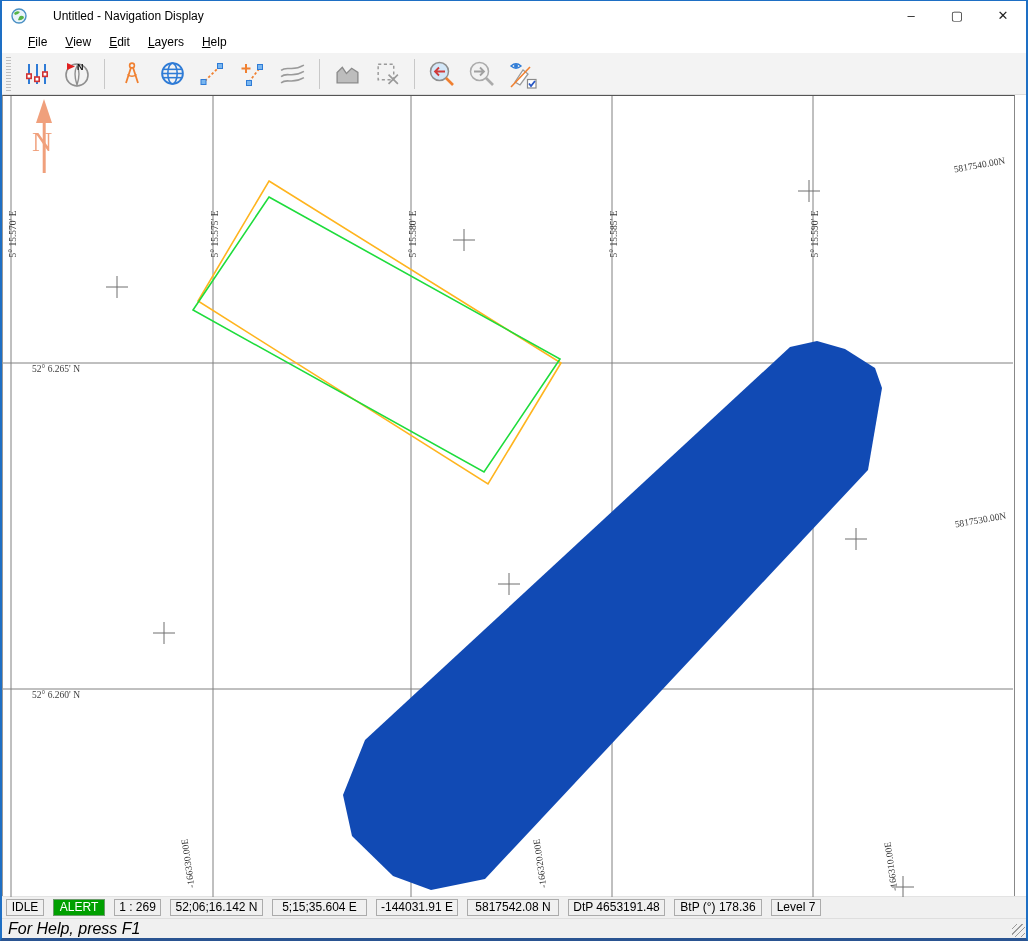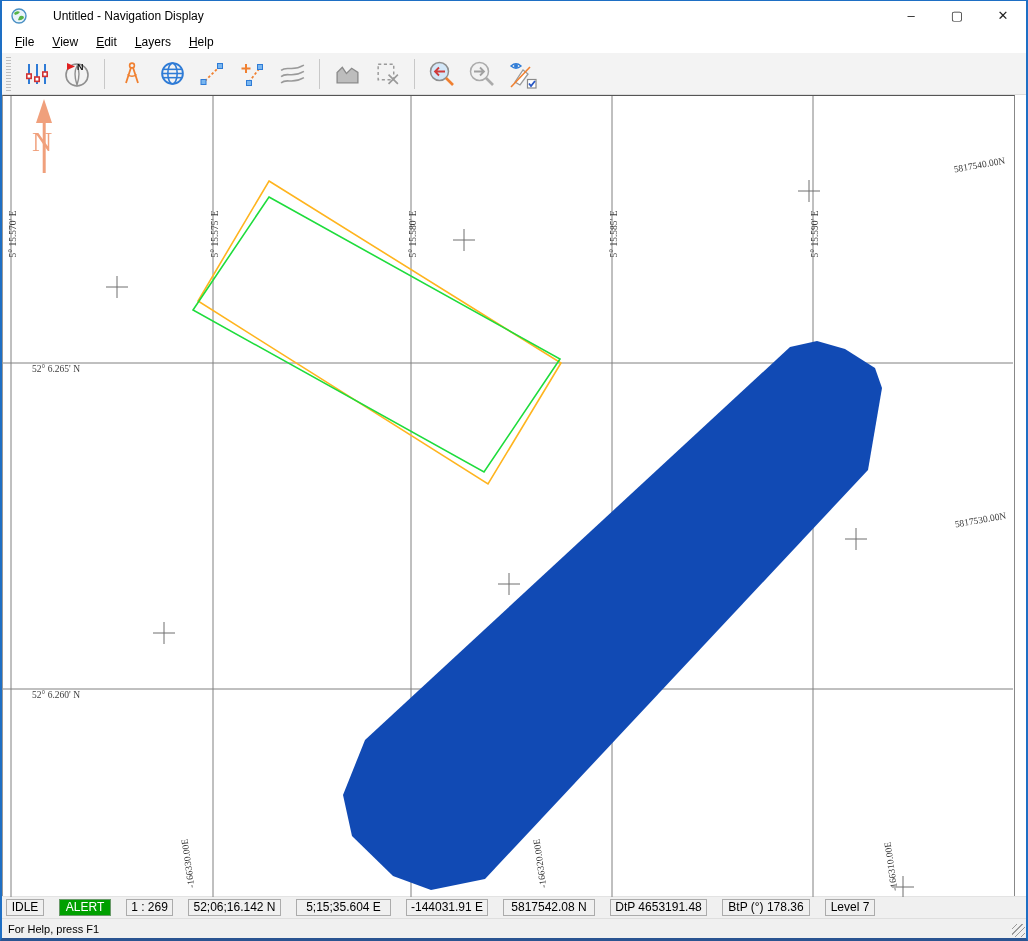--- a/index.html
+++ b/index.html
@@ -10,45 +10,45 @@
     font-family:"Liberation Sans",sans-serif;color:#000;overflow:hidden;
   }
   
   #titlebar{height:29px;display:flex;align-items:center;background:#fff;gap:20px;}
   #title-icon{width:16px;height:16px;margin:0 6px 0 9px;flex:0 0 auto;}
   #title-text{font-size:12px;}
   #caption-buttons{margin-left:auto;display:flex;height:100%;}
   .cap-btn{width:46px;height:100%;display:flex;align-items:center;justify-content:center;
     font-size:13px;color:#222;cursor:default;}
   
-  #menubar{height:23px;display:flex;align-items:center;background:#fff;padding-left:4px;font-size:12px;}
+  #menubar{height:23px;display:flex;align-items:center;background:#fff;padding-left:17px;font-size:12px;}
   .menu-item{display:inline-block;padding:3px 9px;}
   .menu-item::first-letter{text-decoration:underline;}
   
   #toolbar{height:42px;background:#f3f3f3;display:flex;align-items:center;padding-left:2px;
     border-bottom:1px solid #dcdcdc;}
   #toolbar-grip{width:5px;height:34px;margin:0 6px 0 2px;
     background:repeating-linear-gradient(to bottom,#bfbfbf 0 1px,#f3f3f3 1px 3px);}
   .tb-btn{width:36px;height:36px;display:flex;align-items:center;justify-content:center;
     background:transparent;border:1px solid transparent;padding:0;margin:0 2px;}
   .tb-sep{width:1px;height:30px;background:#c8c8c8;margin:0 7px;}
   
   #map{position:relative;height:801px;background:#fff;margin-right:11px;
     border-top:1px solid #555;border-left:1px solid #999;border-right:1px solid #888;}
   #map svg{display:block;}
   #map text{font-family:"Liberation Serif","DejaVu Serif",serif;}
   
   #statusbar{height:22px;background:#f0f0f0;display:flex;align-items:center;
     padding:0 4px;border-top:1px solid #e3e3e3;}
   .status-cell{height:17px;line-height:15px;font-size:12px;text-align:center;
-    border:1px solid #ababab;background:#f0f0f0;padding:0 4px;margin-right:15px;white-space:nowrap;}
+    border:1px solid #ababab;background:#f0f0f0;padding:0 4px;margin-right:9px;white-space:nowrap;}
   .status-alert{background:#00a000;color:#fff;border-color:#6a9a6a;}
   
-  #helpbar{height:20px;background:#f0f0f0;font-size:11px;display:flex;align-items:center;
-    padding-left:6px;position:relative;border-top:1px solid #dedede;}
+  #helpbar{height:20px;background:#f0f0f0;font-size:16px;display:flex;align-items:center;
+    padding-left:6px;position:relative;border-top:1px solid #dedede;font-style:italic;}
   #resize-grip{position:absolute;right:1px;bottom:1px;width:13px;height:13px;
     background:repeating-linear-gradient(135deg,transparent 0 3px,#9a9a9a 3px 4px);}
 </style>
 </head>
 <body>
 
 <div id="window">
 
   <div id="titlebar">
     <svg id="title-icon" viewBox="0 0 16 16">

